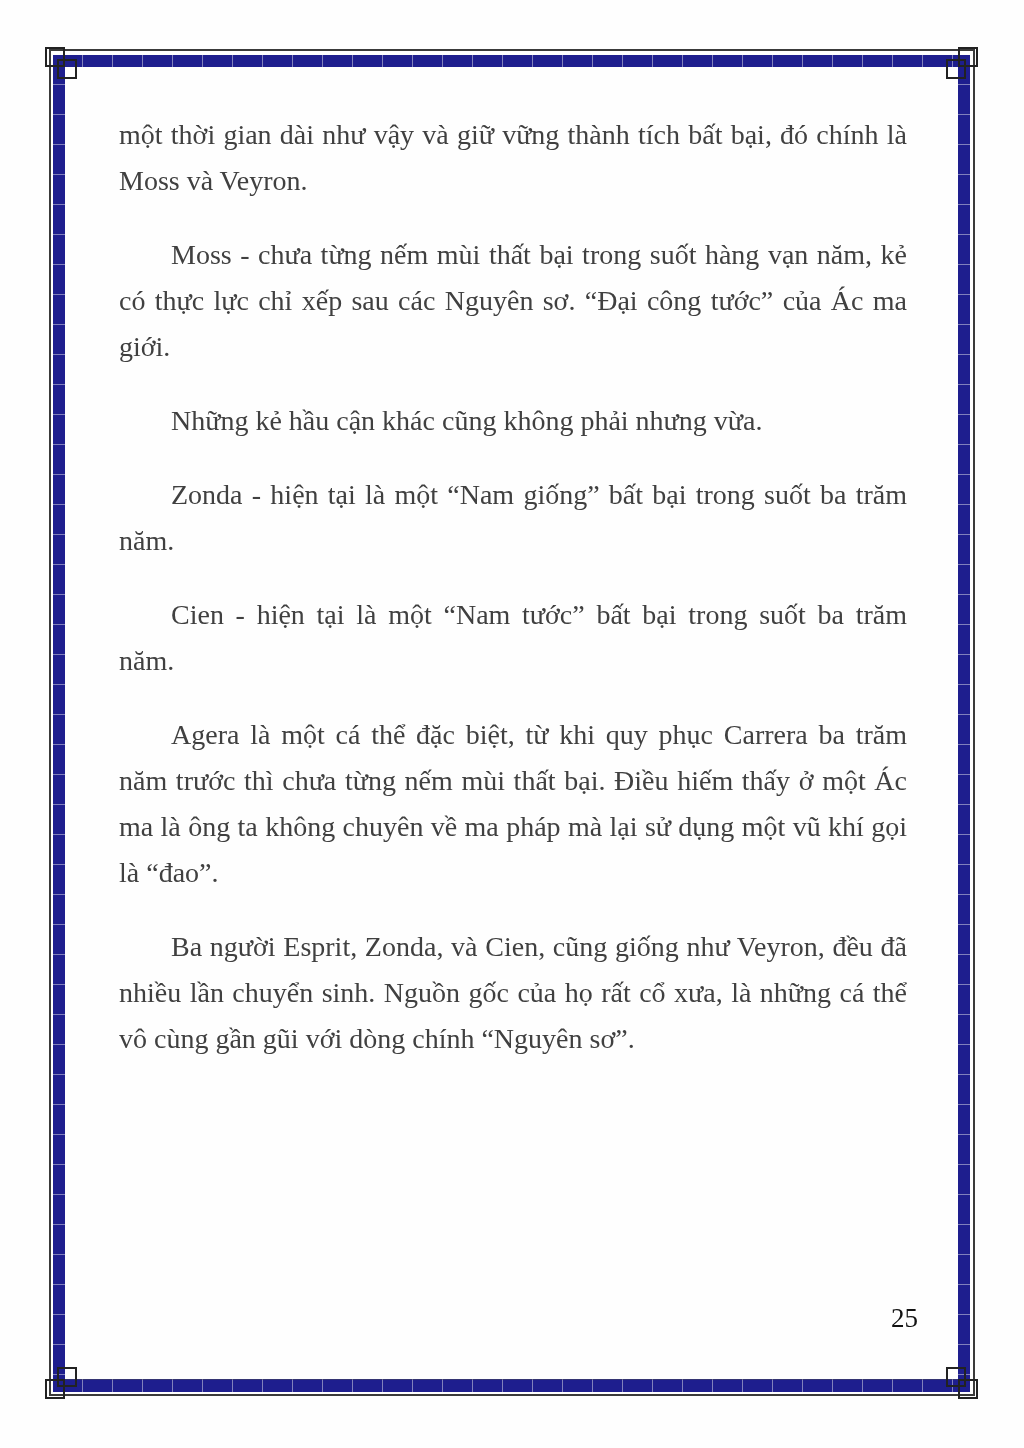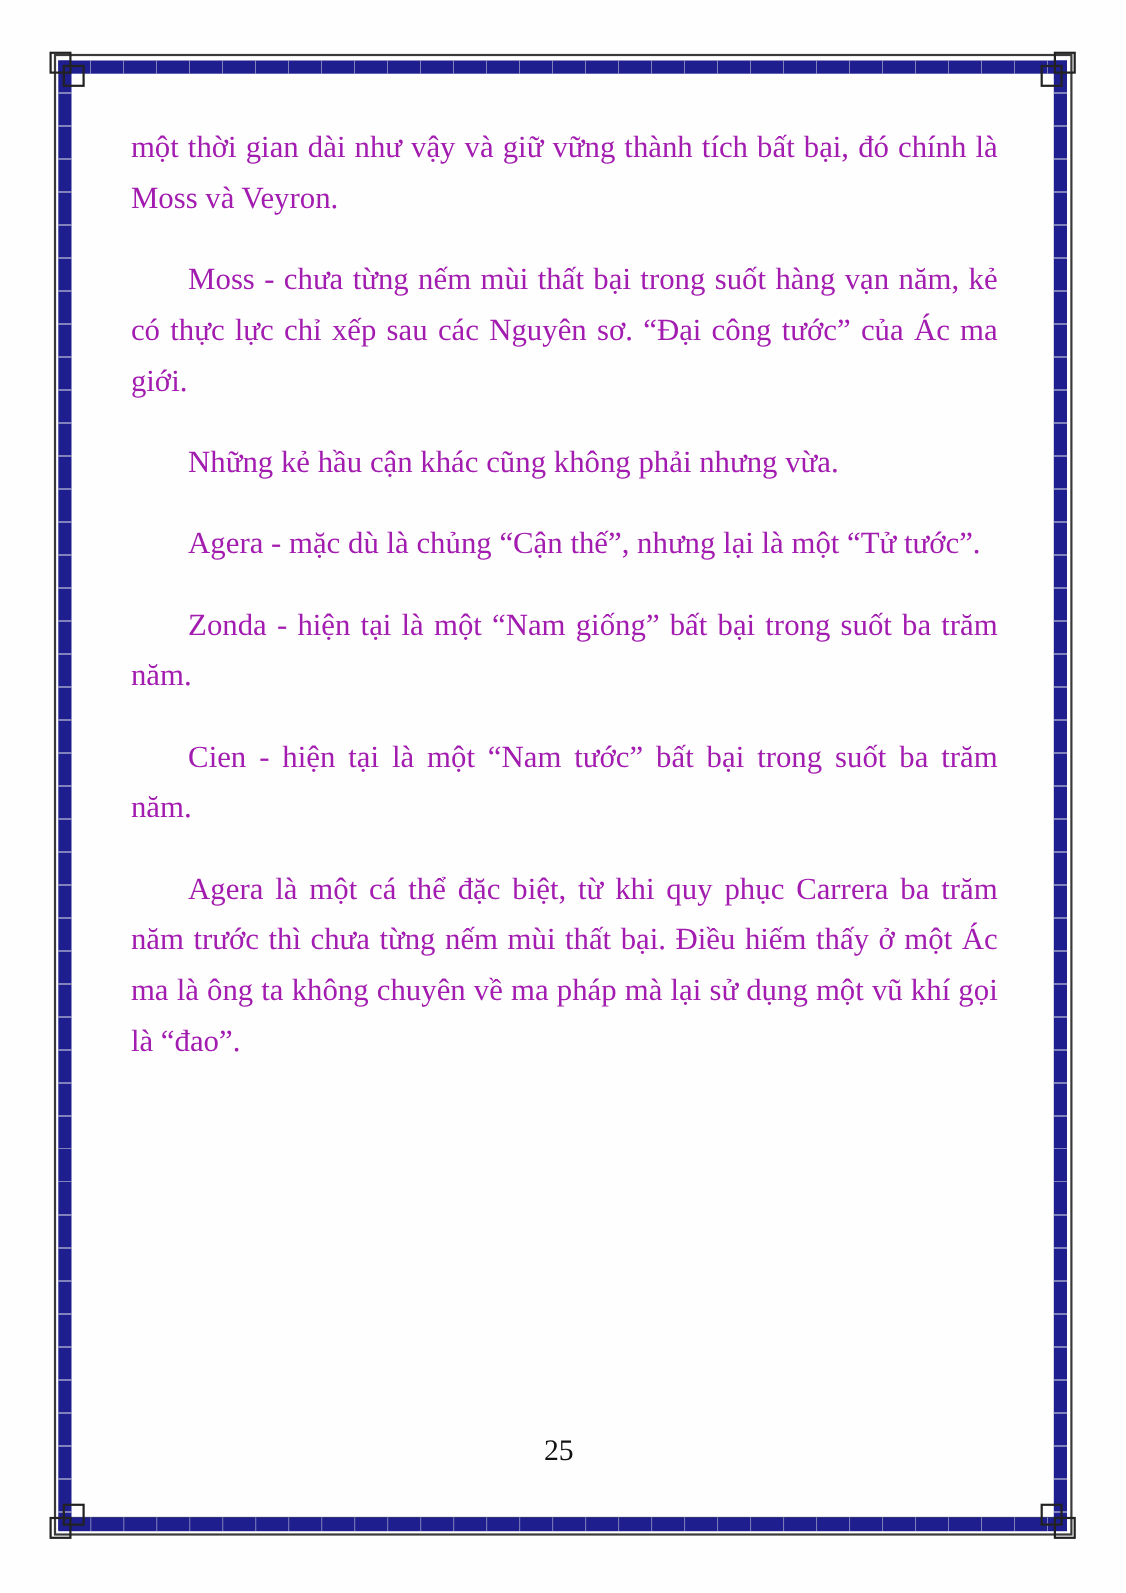--- a/index.html
+++ b/index.html
@@ -63,38 +63,38 @@
   .corner-tl { left: 45px;  top: 47px; }
   .corner-tr { left: 944px; top: 47px;  transform: scaleX(-1); }
   .corner-bl { left: 45px;  top: 1365px; transform: scaleY(-1); }
   .corner-br { left: 944px; top: 1365px; transform: scale(-1,-1); }
 
   
   .text-block {
     position: absolute;
     left: 119px; top: 112px;
     width: 788px;
-    color: #a21caf;
+    color: #404040;
     font-size: 28px;
     line-height: 46px;
     text-align: justify;
   }
   .text-block p.para {
     margin: 0 0 17px 0;
     padding: 0;
   }
   .text-block p.para.indent {
     text-indent: 52px;
     margin-top: 28px;
   }
   .page-number {
     position: absolute;
-    left: 114px; top: 1300px;
+    left: 130px; top: 1300px;
     width: 788px;
-    text-align: center;
+    text-align: right;
     color: #121212;
     font-size: 27px;
     line-height: 36px;
   }
 </style>
 </head>
 <body>
 
 <div class="page">
 
@@ -119,21 +119,21 @@
   </div>
   <div class="corner corner-br">
     <div class="sq sq1"></div>
     <div class="sq sq2"></div>
   </div>
 
   <div class="text-block">
       <p class="para">một thời gian dài như vậy và giữ vững thành tích bất bại, đó chính là Moss và Veyron.</p>
       <p class="para indent">Moss - chưa từng nếm mùi thất bại trong suốt hàng vạn năm, kẻ có thực lực chỉ xếp sau các Nguyên sơ. “Đại công tước” của Ác ma giới.</p>
       <p class="para indent">Những kẻ hầu cận khác cũng không phải nhưng vừa.</p>
-      <p class="para indent">Agera - mặc dù là chủng “Cận thế”, nhưng lại là một “Tử tước”.</p>
       <p class="para indent">Zonda - hiện tại là một “Nam giống” bất bại trong suốt ba trăm năm.</p>
       <p class="para indent">Cien - hiện tại là một “Nam tước” bất bại trong suốt ba trăm năm.</p>
       <p class="para indent">Agera là một cá thể đặc biệt, từ khi quy phục Carrera ba trăm năm trước thì chưa từng nếm mùi thất bại. Điều hiếm thấy ở một Ác ma là ông ta không chuyên về ma pháp mà lại sử dụng một vũ khí gọi là “đao”.</p>
+      <p class="para indent">Ba người Esprit, Zonda, và Cien, cũng giống như Veyron, đều đã nhiều lần chuyển sinh. Nguồn gốc của họ rất cổ xưa, là những cá thể vô cùng gần gũi với dòng chính “Nguyên sơ”.</p>
     </div>
 
   <div class="page-number">25</div>
 
 </div>
 
 </body></html>

